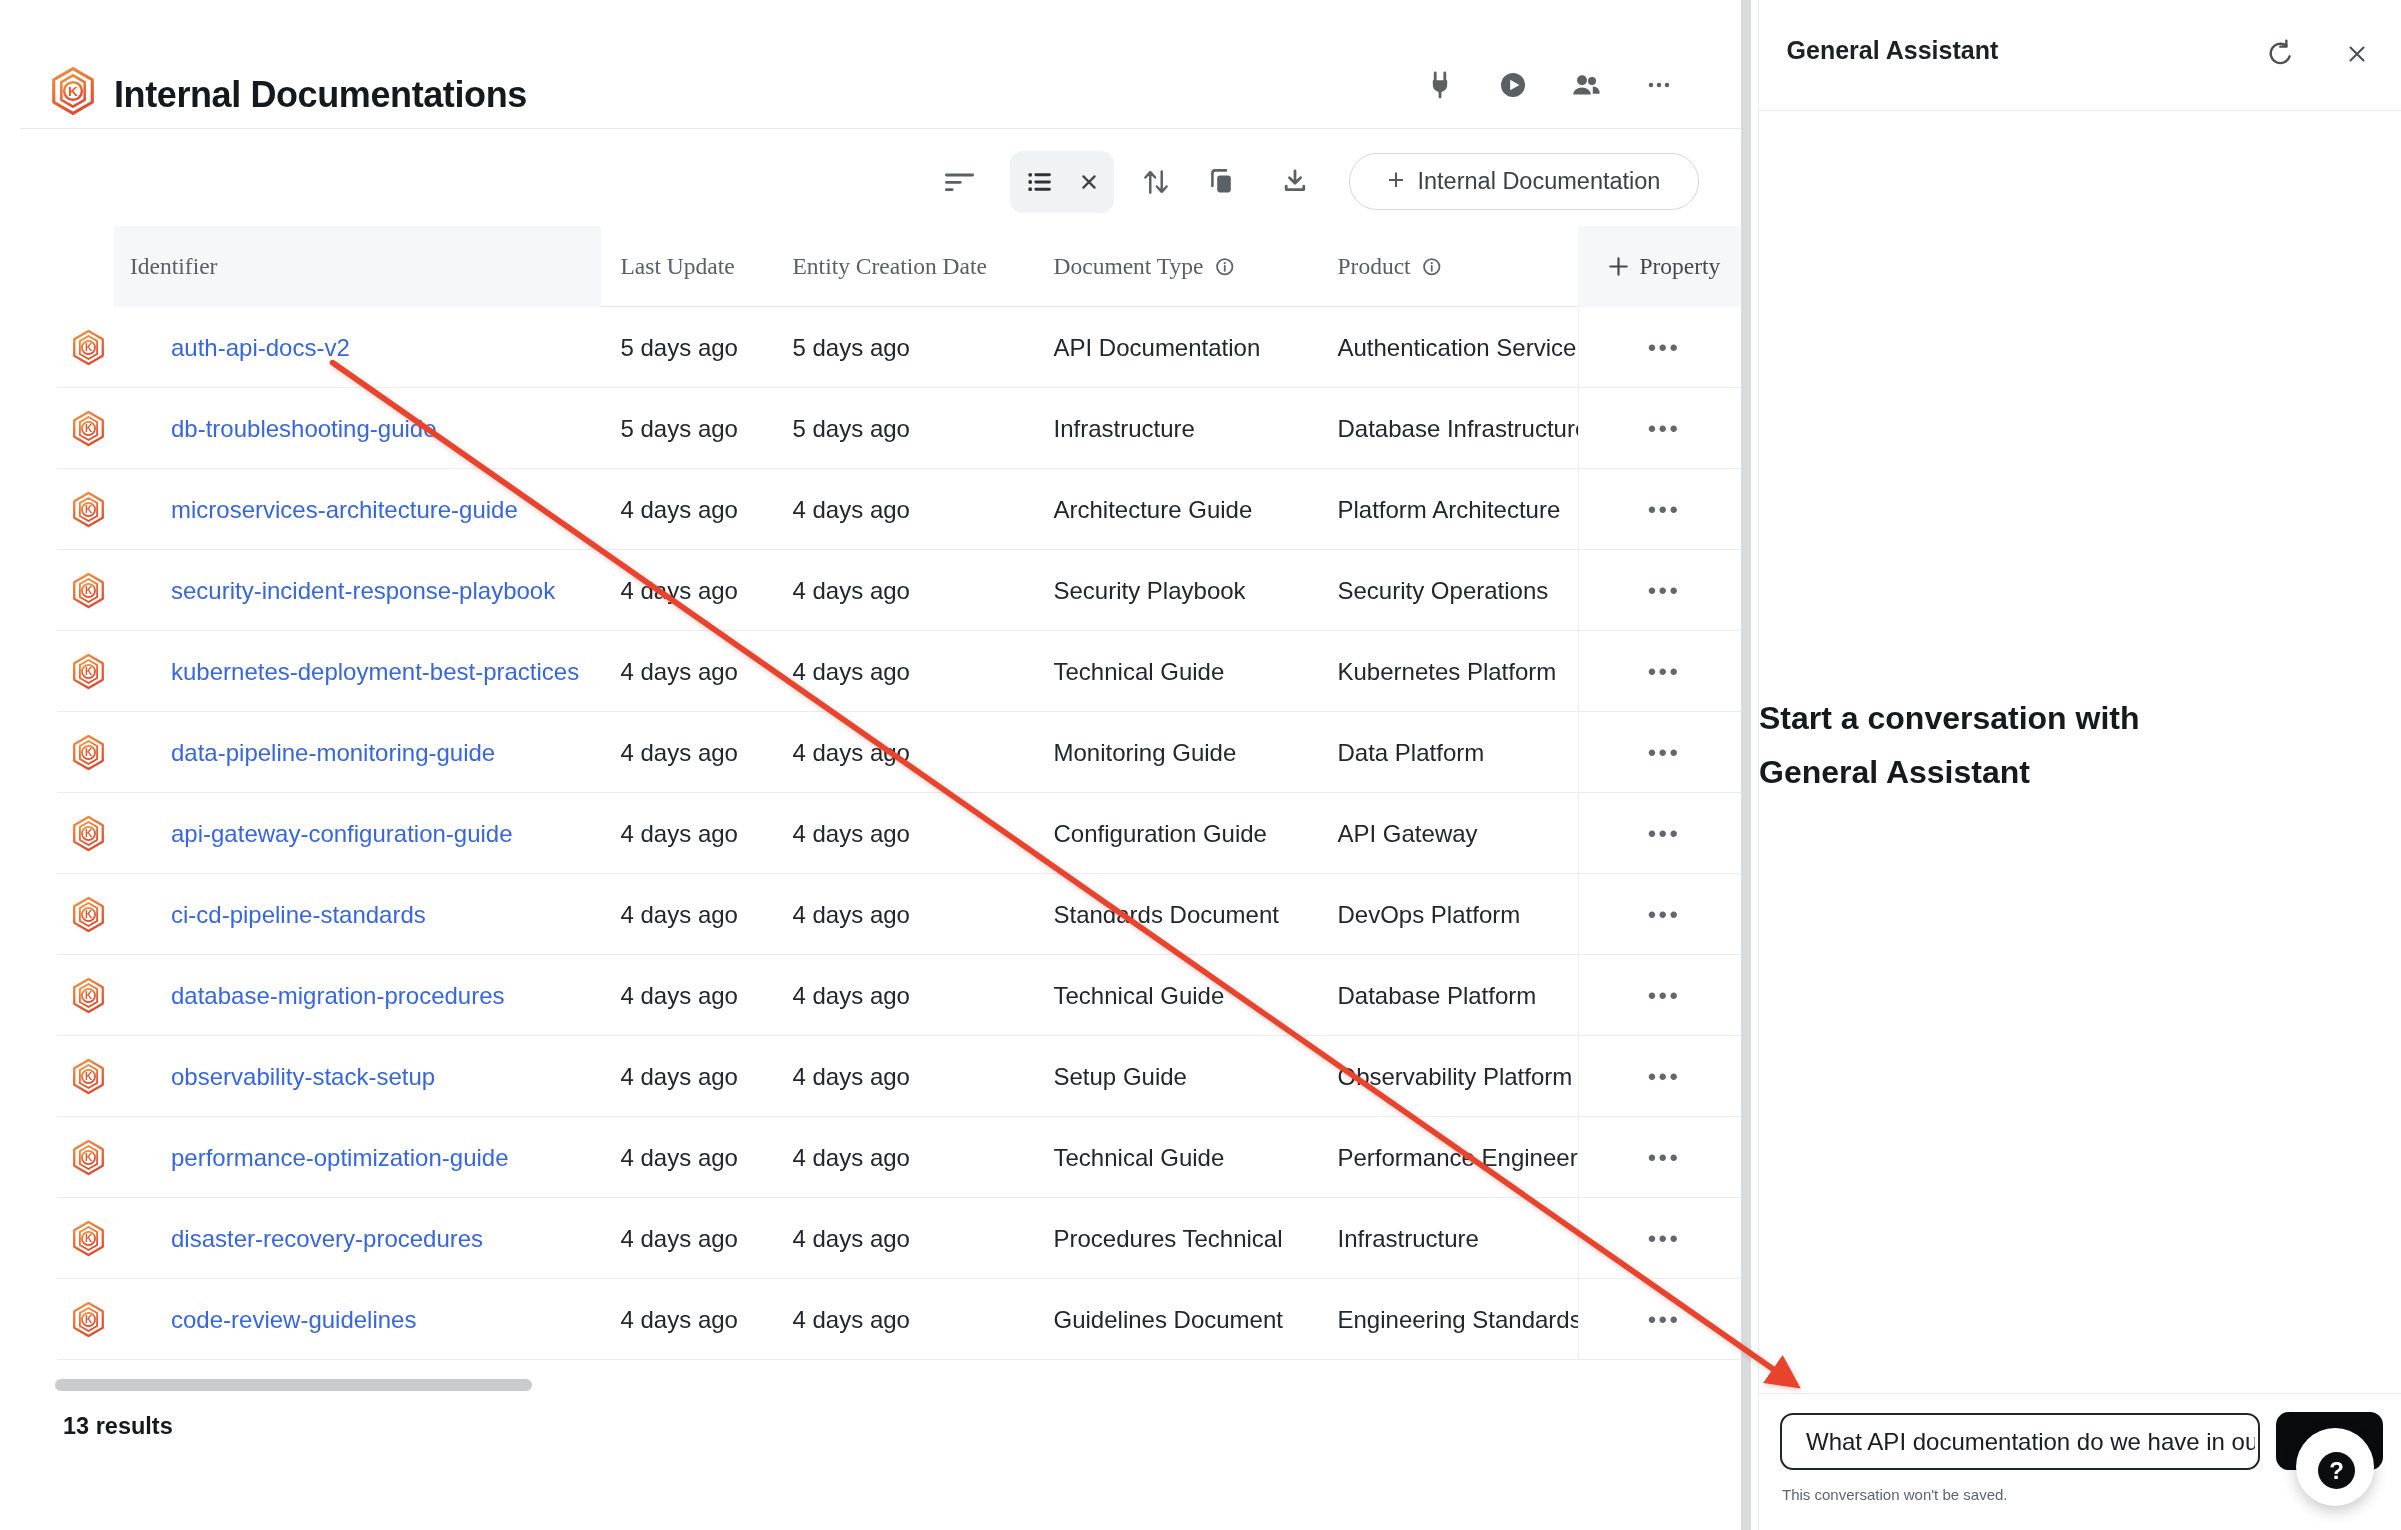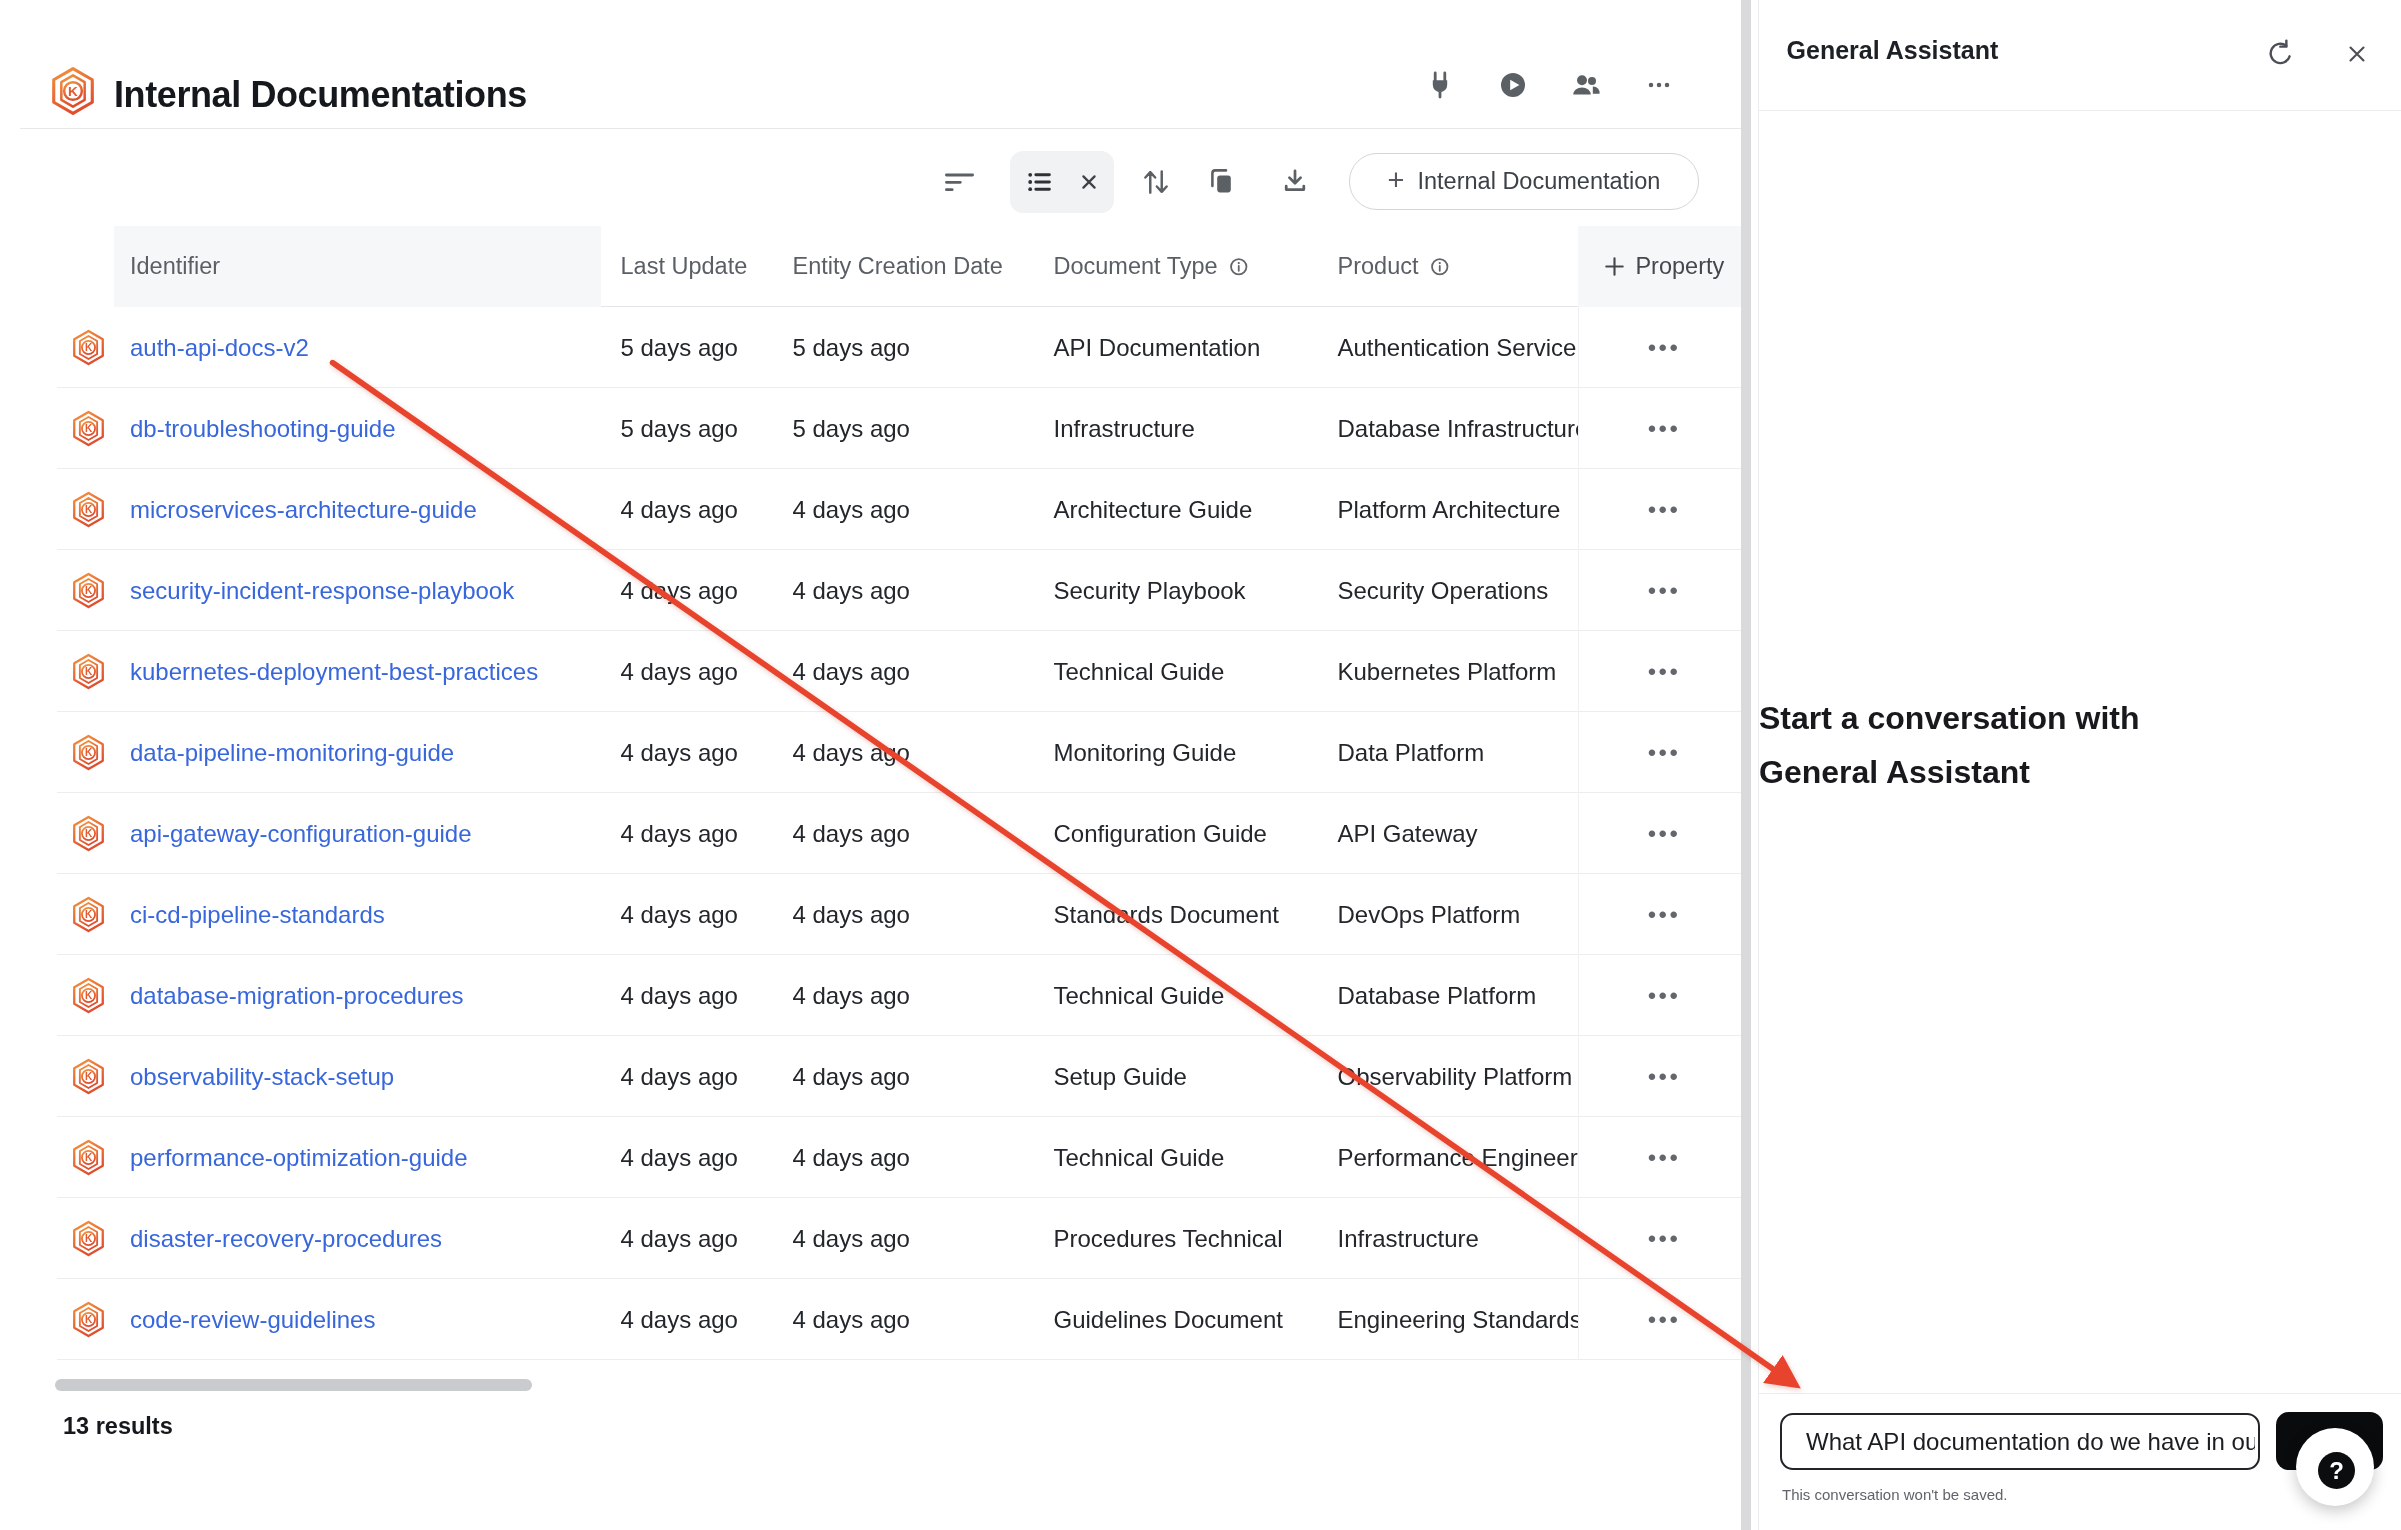--- a/index.html
+++ b/index.html
@@ -51,31 +51,31 @@
     display:flex; align-items:center; justify-content:center; gap:13px;
     font-family:inherit; font-size:23.5px; color:#3c4147; cursor:pointer;
   }
   .plus-glyph { font-size:29px; font-weight:400; color:#55595f; line-height:1; margin-top:-2.4px; }
 
   
   .tgrid { display:grid; grid-template-columns:57px 487px 172px 261px 284px 260px 171px; }
   .table { position:absolute; left:57px; top:226px; width:1692px; }
   .t-head { height:81px; border-bottom:0.8px solid #e3e5e8; align-items:center; font-size:23.5px; color:#5a5f66; }
   .t-head .shade { background:#f6f7f9; height:81px; display:flex; align-items:center; }
-  .th { padding-left:19.5px; display:flex; align-items:center; gap:8px; }
+  .th { padding-left:19.5px; display:flex; align-items:center; gap:8px;font-family:Liberation Serif, serif; }
   .th-identifier { padding-left:16px; }
   .th-property { justify-content:center; color:#44484e; gap:9.7px; padding-left:0; cursor:pointer; }
   .info-ic { width:19.5px; height:19.5px; color:#61656b; margin-left:3.2px; }
 
   .t-row { height:81px; border-bottom:0.8px solid #ecedef; align-items:center; font-size:24px; color:#23272c; }
   .cell { padding-left:19.5px; overflow:hidden; white-space:nowrap; }
   .cell-icon { padding-left:13px; }
   .cell-icon svg { width:37px; height:37px; }
   .cell-id { padding-left:16px; }
-  .id-link { color:var(--link-blue,#3866DB); text-decoration:none; cursor:pointer; }
+  .id-link { color:var(--link-blue,#3866DB); text-decoration:none; cursor:pointer;margin-left:41px; }
   .cell-prop { border-left:0.8px solid #eef0f2; height:81px; display:flex; align-items:center; justify-content:center; padding-left:0; }
   .row-menu { background:none; border:none; cursor:pointer; color:#63676d; font-size:24px; letter-spacing:2.4px; line-height:1; padding:0 8px; }
 
   .h-scrollbar { position:absolute; left:55px; top:1379px; width:477px; height:12px; border-radius:6.5px; background:#c9cbce; cursor:pointer; }
   .results { position:absolute; left:55px; top:1413px; font-size:23.5px; font-weight:600; color:#15181c;margin-left:8px; }
 
   
   .vstrip { position:absolute; left:1741px; top:0; width:9.7px; height:1530px; background:#d8dadc; }
 
   

